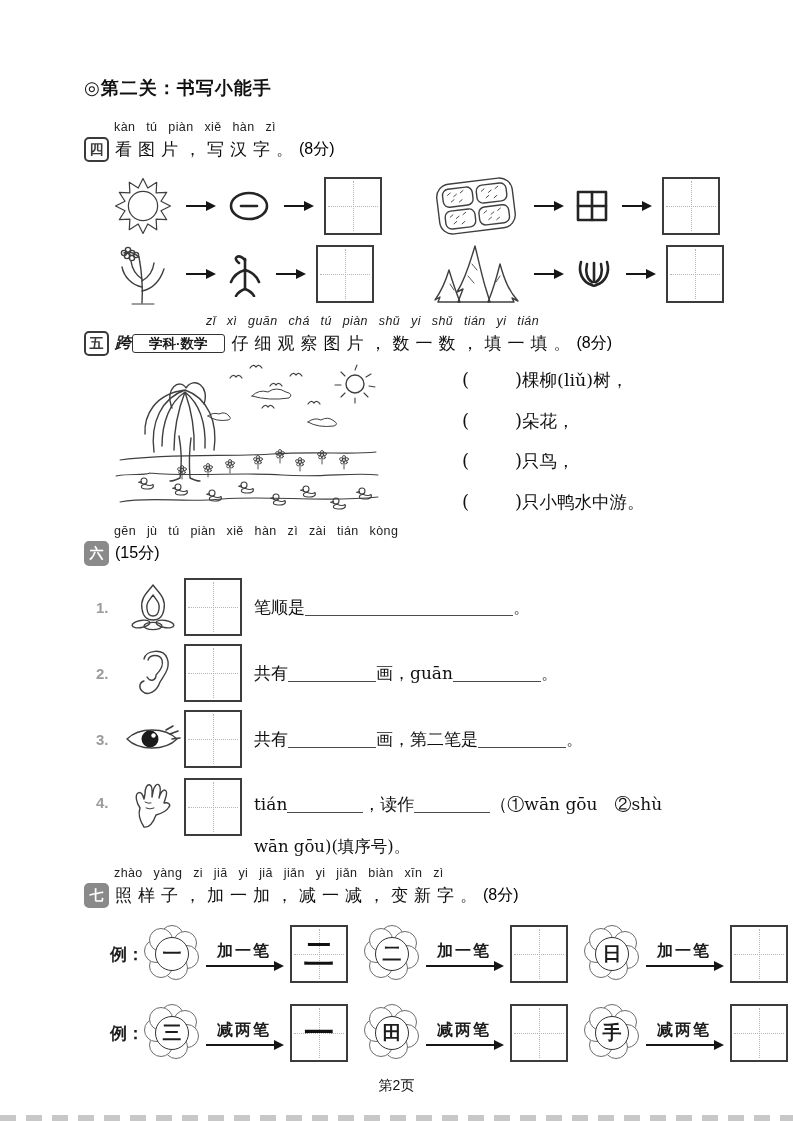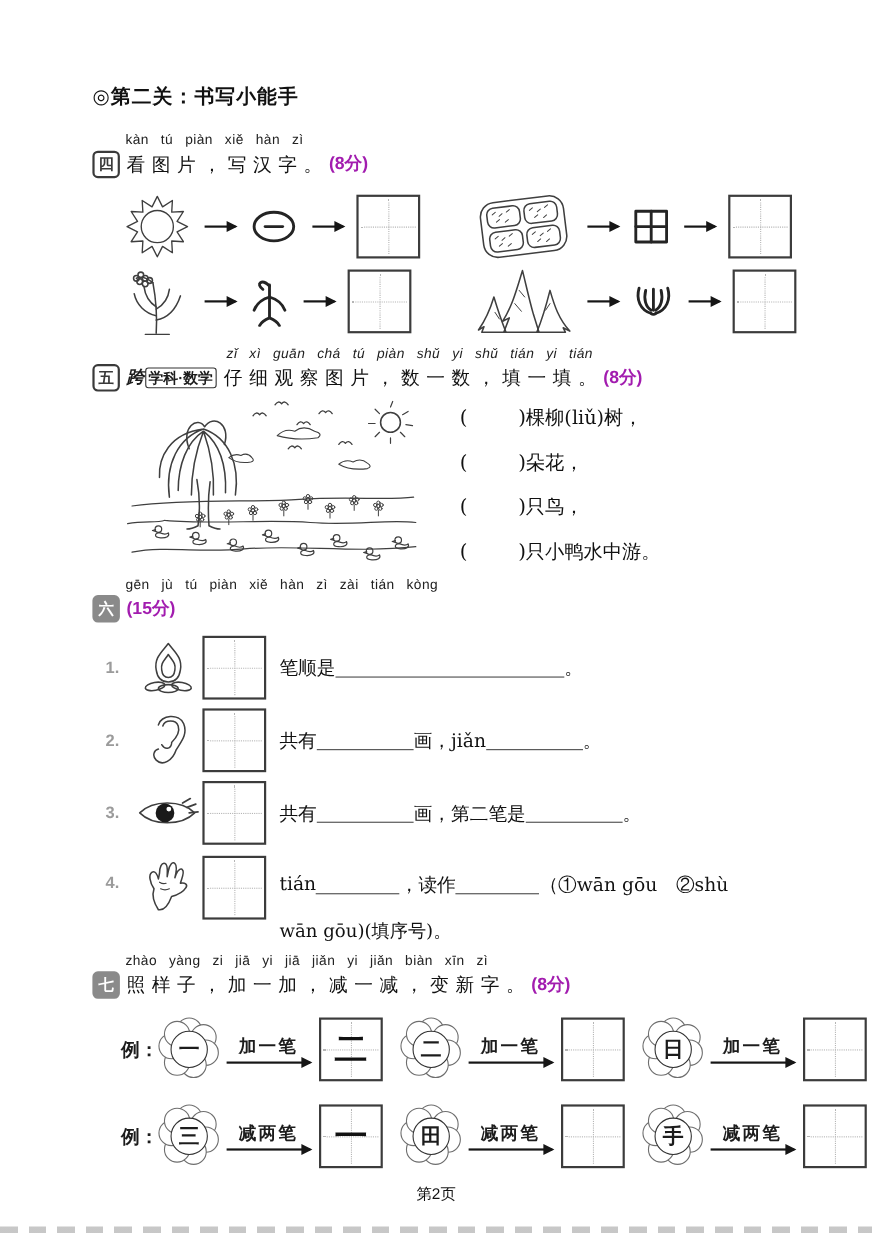--- a/index.html
+++ b/index.html
@@ -7,41 +7,41 @@
   .page{position:relative;width:793px;height:1121px;box-sizing:border-box;padding:76px 58px 0 84px;background:#fff;}
   .title{text-align:left;font-size:18px;font-weight:700;letter-spacing:1px;color:#111;}
   
   .sec-block{margin-top:20px;}
   .pinyin{font-size:12.5px;color:#222;letter-spacing:.4px;word-spacing:7px;margin-left:30px;line-height:15px;}
   .head-line{display:flex;align-items:center;margin-top:2px;}
   .sec-badge{flex:0 0 auto;width:21px;height:21px;border-radius:5px;display:flex;align-items:center;justify-content:center;font-size:14px;font-weight:700;margin-right:6px;}
   .badge-outline{border:2px solid #3a3a3a;color:#3a3a3a;background:#fff;}
   .badge-solid{background:#8a8a8a;color:#fff;border:2px solid #8a8a8a;}
   .head-text{font-size:17px;font-weight:400;letter-spacing:6px;color:#111;white-space:nowrap;}
-  .head-score{font-size:16px;font-weight:700;letter-spacing:0;color:#a21caf;}
+  .head-score{font-size:16px;font-weight:400;letter-spacing:0;color:#000000;}
   .kua{font-style:italic;font-weight:700;font-size:16px;margin-right:1px;}
-  .kua-box{border:1.5px solid #333;border-radius:3px;padding:0 2px;font-size:13.5px;font-weight:700;margin-right:7px;line-height:17px;}
+  .kua-box{border:1.5px solid #333;border-radius:3px;padding:0 16px;font-size:13.5px;font-weight:700;margin-right:7px;line-height:17px;}
   
   .tzg{position:relative;width:54px;height:54px;border:2px solid #3c3c3c;background:#fff;flex:0 0 auto;}
   .tzg::before{content:"";position:absolute;left:50%;top:2px;bottom:2px;border-left:1.5px dotted #b5b5b5;}
   .tzg::after{content:"";position:absolute;top:50%;left:2px;right:2px;border-top:1.5px dotted #b5b5b5;}
   .tzg .fill{position:absolute;inset:0;display:flex;align-items:center;justify-content:center;font-family:"DejaVu Serif","Liberation Serif",serif;font-size:30px;font-weight:700;color:#111;z-index:2;}
   
   .arr{position:relative;width:28px;height:2px;background:#161616;flex:0 0 auto;}
   .arr::after{content:"";position:absolute;right:-2px;top:-4.5px;width:0;height:0;border-left:10px solid #161616;border-top:5.5px solid transparent;border-bottom:5.5px solid transparent;}
   .arr-long{width:76px;}
   
   .pic-rows{margin-top:10px;}
   .pic-row{display:flex;align-items:center;height:68px;}
   .pic-group{display:flex;align-items:center;gap:12px;}
   .pic-group.left{width:308px;margin-left:28px;}
   .pic-group.right{margin-left:10px;}
   .img-slot{display:flex;align-items:center;justify-content:center;flex:0 0 auto;}
   
-  .sec5-body{display:flex;margin-top:4px;}
+  .sec5-body{display:flex;margin-top:4px;gap:44px;}
   .scene-wrap{width:272px;height:158px;flex:0 0 auto;margin-left:28px;}
   .count-lines{margin-left:34px;font-family:"DejaVu Serif","Liberation Serif",serif;font-size:17.5px;line-height:39.5px;color:#111;}
   .paren{font-size:18px;}
   .paren-gap{display:inline-block;width:46px;}
   
   .q-items{margin-top:12px;}
   .q-row{display:flex;align-items:center;margin-left:12px;margin-bottom:8px;min-height:56px;}
   .q-row.top{align-items:flex-start;}
   .q-no{width:26px;font-size:15px;font-weight:700;color:#9b9b9b;flex:0 0 auto;}
   .q-icon{width:62px;display:flex;align-items:center;justify-content:center;flex:0 0 auto;}
@@ -300,21 +300,21 @@
       <span class="q-no">2.</span>
       <span class="q-icon">
         <svg width="40" height="52" viewBox="0 0 40 52">
           <path class="ink" d="M11,12 C13,3 30,1 34,11 C38,21 31,28 27,35 C24,44 15,50 9,44 C5,40 7,35 11,34"></path>
           <path class="ink" d="M15,13 C17,7 27,7 29,13 C31,19 27,24 23,28"></path>
           <path class="ink" d="M14,30 C17,35 22,34 23,29"></path>
         </svg>
       </span>
       <div class="tzg"></div>
       <span class="q-text">
-        <span>共有</span><span class="blank b-md"></span><span>画，jiǎn</span><span class="blank b-md"></span><span>。</span>
+        <span>共有</span><span class="blank b-md"></span><span>画，guān</span><span class="blank b-md"></span><span>。</span>
       </span>
     </div>
 
     <div class="q-row">
       <span class="q-no">3.</span>
       <span class="q-icon">
         <svg width="56" height="30" viewBox="0 0 56 30">
           <path class="ink" d="M2,15 C14,3 40,3 52,15 C40,27 14,27 2,15z" fill="#fff"></path>
           <circle cx="25" cy="15" r="8.5" fill="#1a1a1a"></circle>
           <circle cx="28.5" cy="11.5" r="2.2" fill="#fff"></circle>

